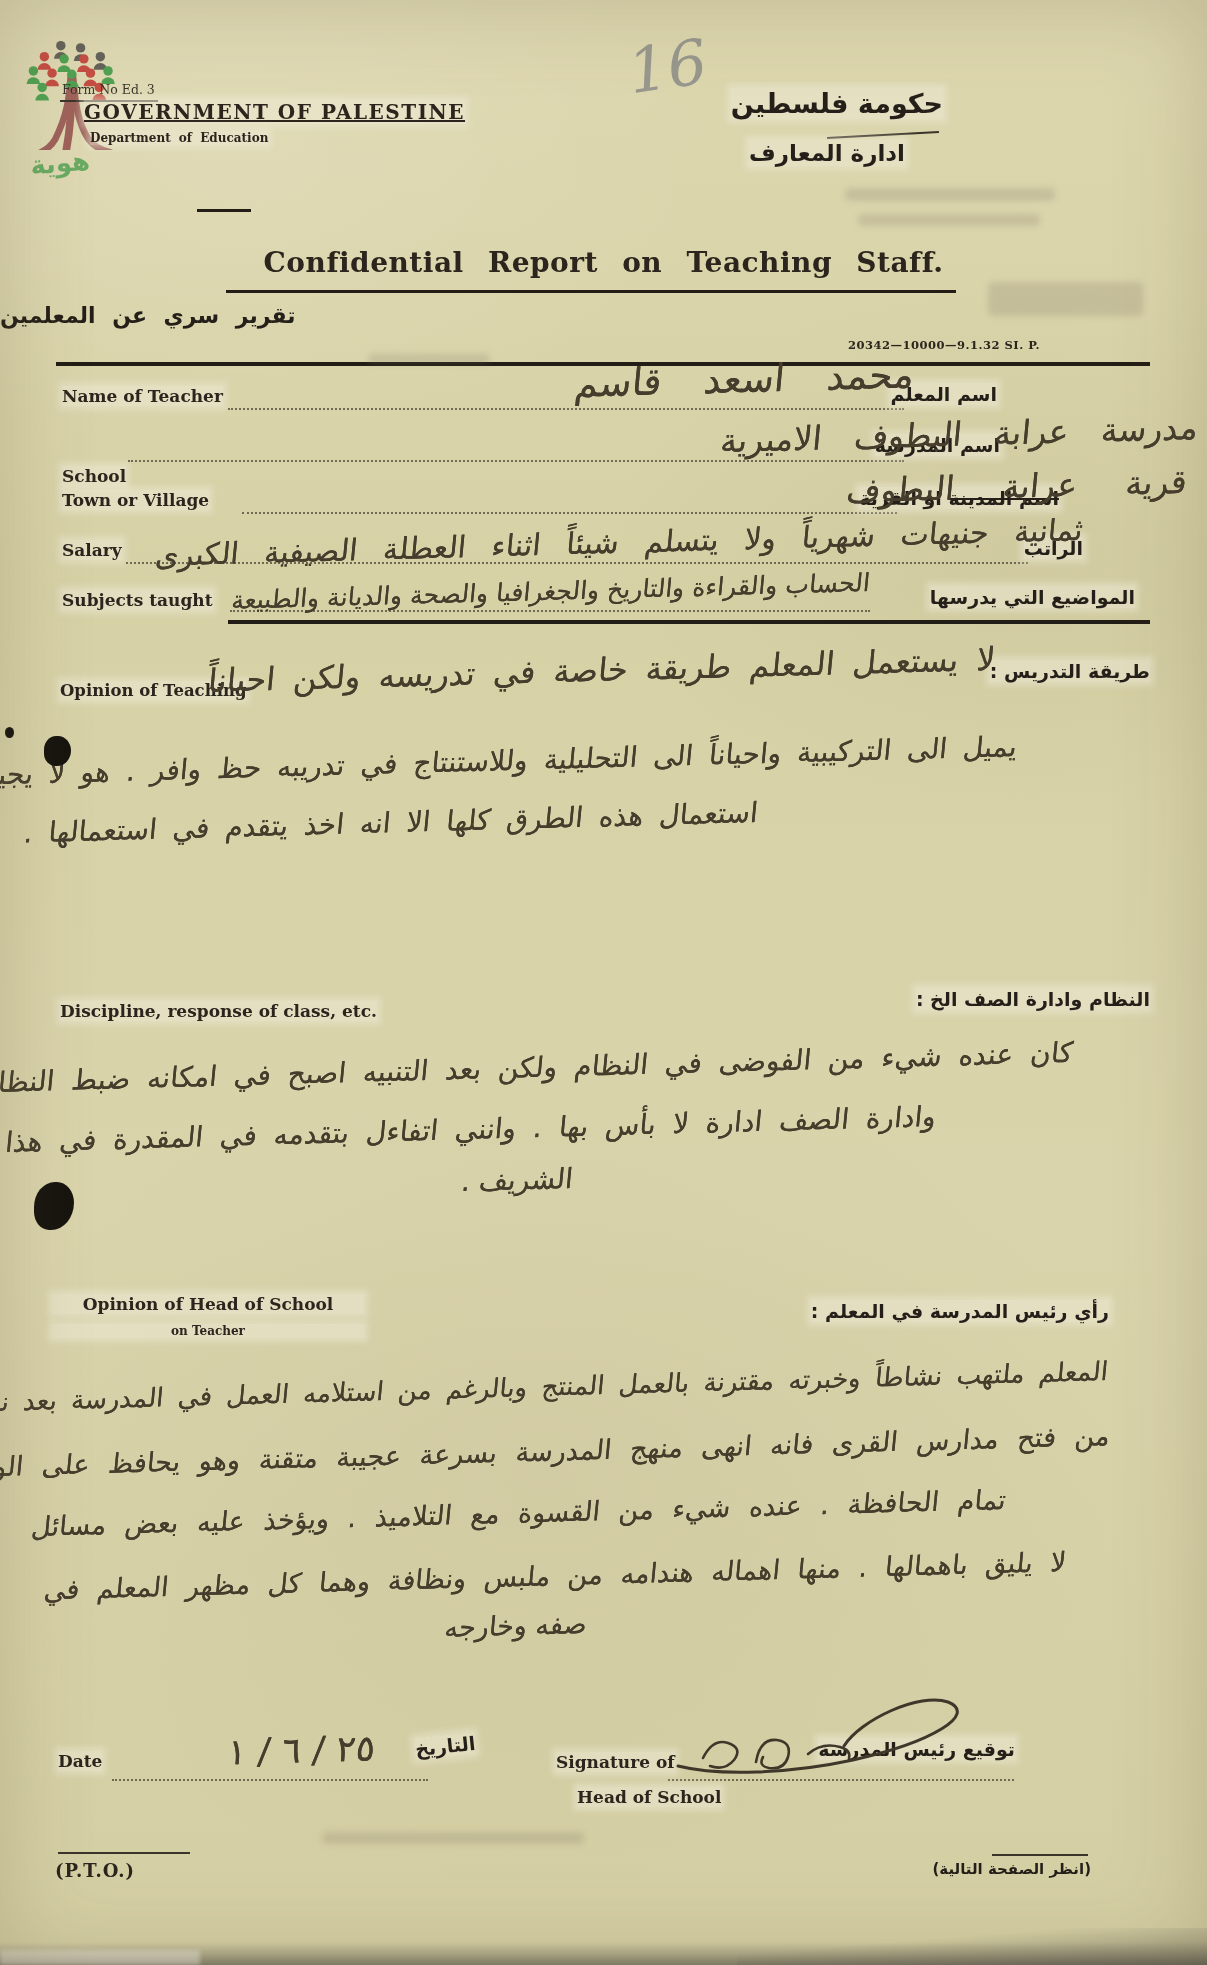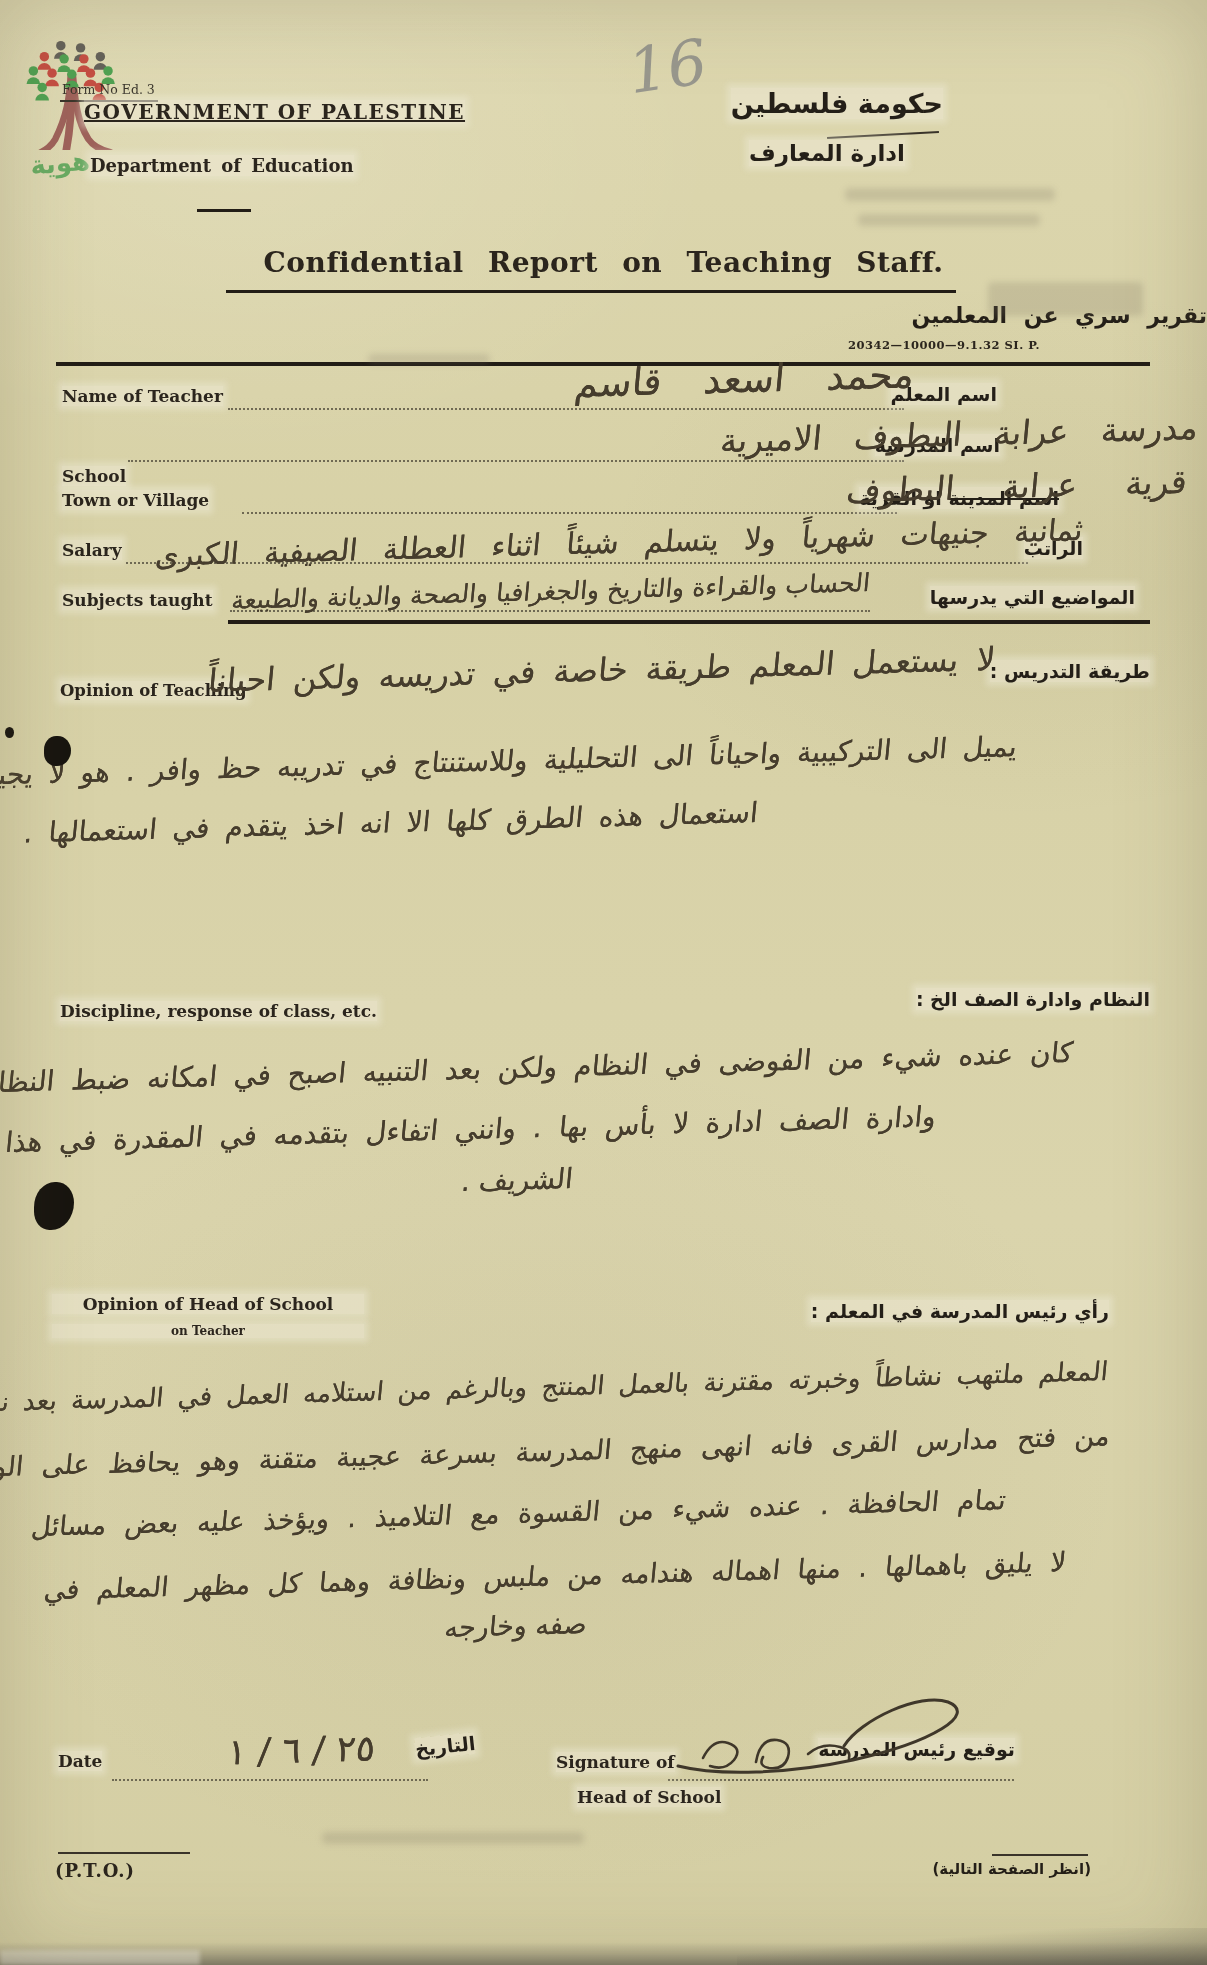--- a/index.html
+++ b/index.html
@@ -63,32 +63,32 @@
       <use href="#person" transform="translate(18,45)" fill="#3d9a45"></use>
       <use href="#person" transform="translate(70,45)" fill="#c23b34"></use>
     </g>
   </svg>
   <div class="abs" style="left:30px;top:148px;font-family:'DejaVu Sans',sans-serif;font-weight:bold;font-size:26px;color:#3d9a45;opacity:.72;transform:rotate(-5deg);direction:rtl;">هوية</div>
 
   <div class="abs" style="left:62px;top:82px;font-size:12.5px;color:#3a352c;font-family:'DejaVu Serif',serif;">Form No Ed. 3</div>
   <div class="abs thinline" style="left:60px;top:100px;width:98px;height:1.5px;"></div>
 
   <div class="abs print-en lift" style="left:84px;top:100px;font-size:20px;letter-spacing:1.5px;text-decoration:underline;">GOVERNMENT OF PALESTINE</div>
-  <div class="abs print-en lift" style="left:90px;top:131px;font-size:18px;word-spacing:4px;margin-top:24px;">Department of Education</div>
+  <div class="abs print-en lift" style="left:90px;top:131px;font-size:12px;word-spacing:4px;">Department of Education</div>
   <div class="abs rule" style="left:197px;top:209px;width:54px;height:3px;"></div>
 
   <div class="abs pencil" style="left:628px;top:30px;font-size:62px;transform:rotate(-8deg);opacity:.85;">16</div>
 
   <div class="abs print-ar lift" style="right:264px;top:88px;font-size:27px;">حكومة فلسطين</div>
   <div class="abs thinline" style="right:268px;top:134px;width:112px;height:2px;transform:rotate(-3deg);"></div>
   <div class="abs print-ar lift" style="right:302px;top:140px;font-size:23px;text-align:right;">ادارة المعارف</div>
 
   <div class="abs print-en" style="left:0;right:0;top:246px;text-align:center;font-size:28px;word-spacing:14px;letter-spacing:.5px;">Confidential Report on Teaching Staff.</div>
   <div class="abs rule" style="left:226px;top:290px;width:730px;height:3px;"></div>
-  <div class="abs print-ar" style="left:0;right:0;top:303px;text-align:right;font-size:22px;word-spacing:9px;padding-left:28px;">تقرير سري عن المعلمين</div>
+  <div class="abs print-ar" style="left:0;right:0;top:303px;text-align:left;font-size:22px;word-spacing:9px;">تقرير سري عن المعلمين</div>
   <div class="abs print-en" style="right:167px;top:338px;font-size:11.5px;letter-spacing:.5px;">20342—10000—9.1.32 SI. P.</div>
   <div class="abs rule" style="left:56px;top:362px;width:1094px;height:3.5px;"></div>
 
   <div class="abs print-en lift" style="left:62px;top:386px;font-size:17px;font-weight:600;">Name of Teacher</div>
   <div class="abs leader" style="left:228px;top:382px;width:676px;height:26px;"></div>
   <div class="abs print-ar lift" style="right:210px;top:383px;font-size:19px;">اسم المعلم</div>
   <div class="abs hw hw-c" style="left:560px;width:370px;top:352px;font-size:38px;word-spacing:30px;letter-spacing:5px;">محمد اسعد قاسم</div>
 
   <div class="abs print-en lift" style="left:62px;top:438px;font-size:17px;font-weight:600;margin-top:28px;">School</div>
   <div class="abs leader" style="left:128px;top:434px;width:776px;height:26px;"></div>

